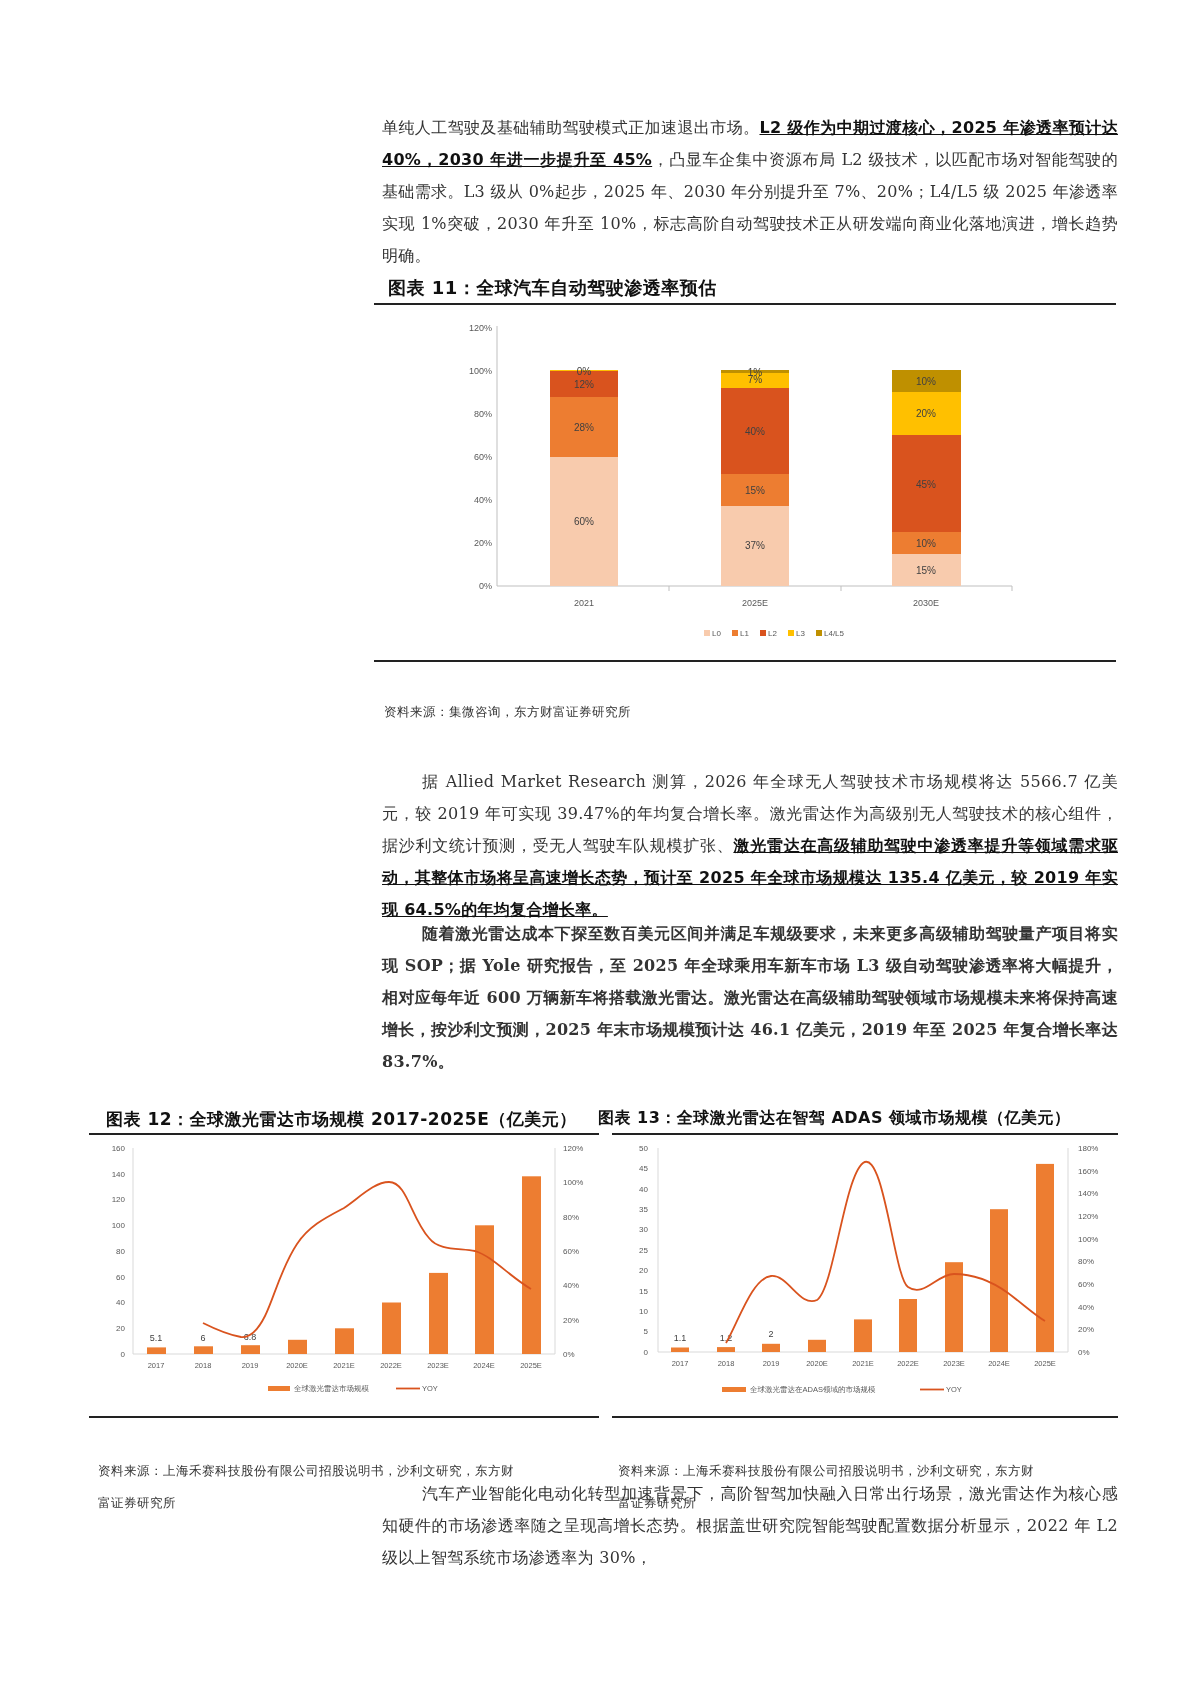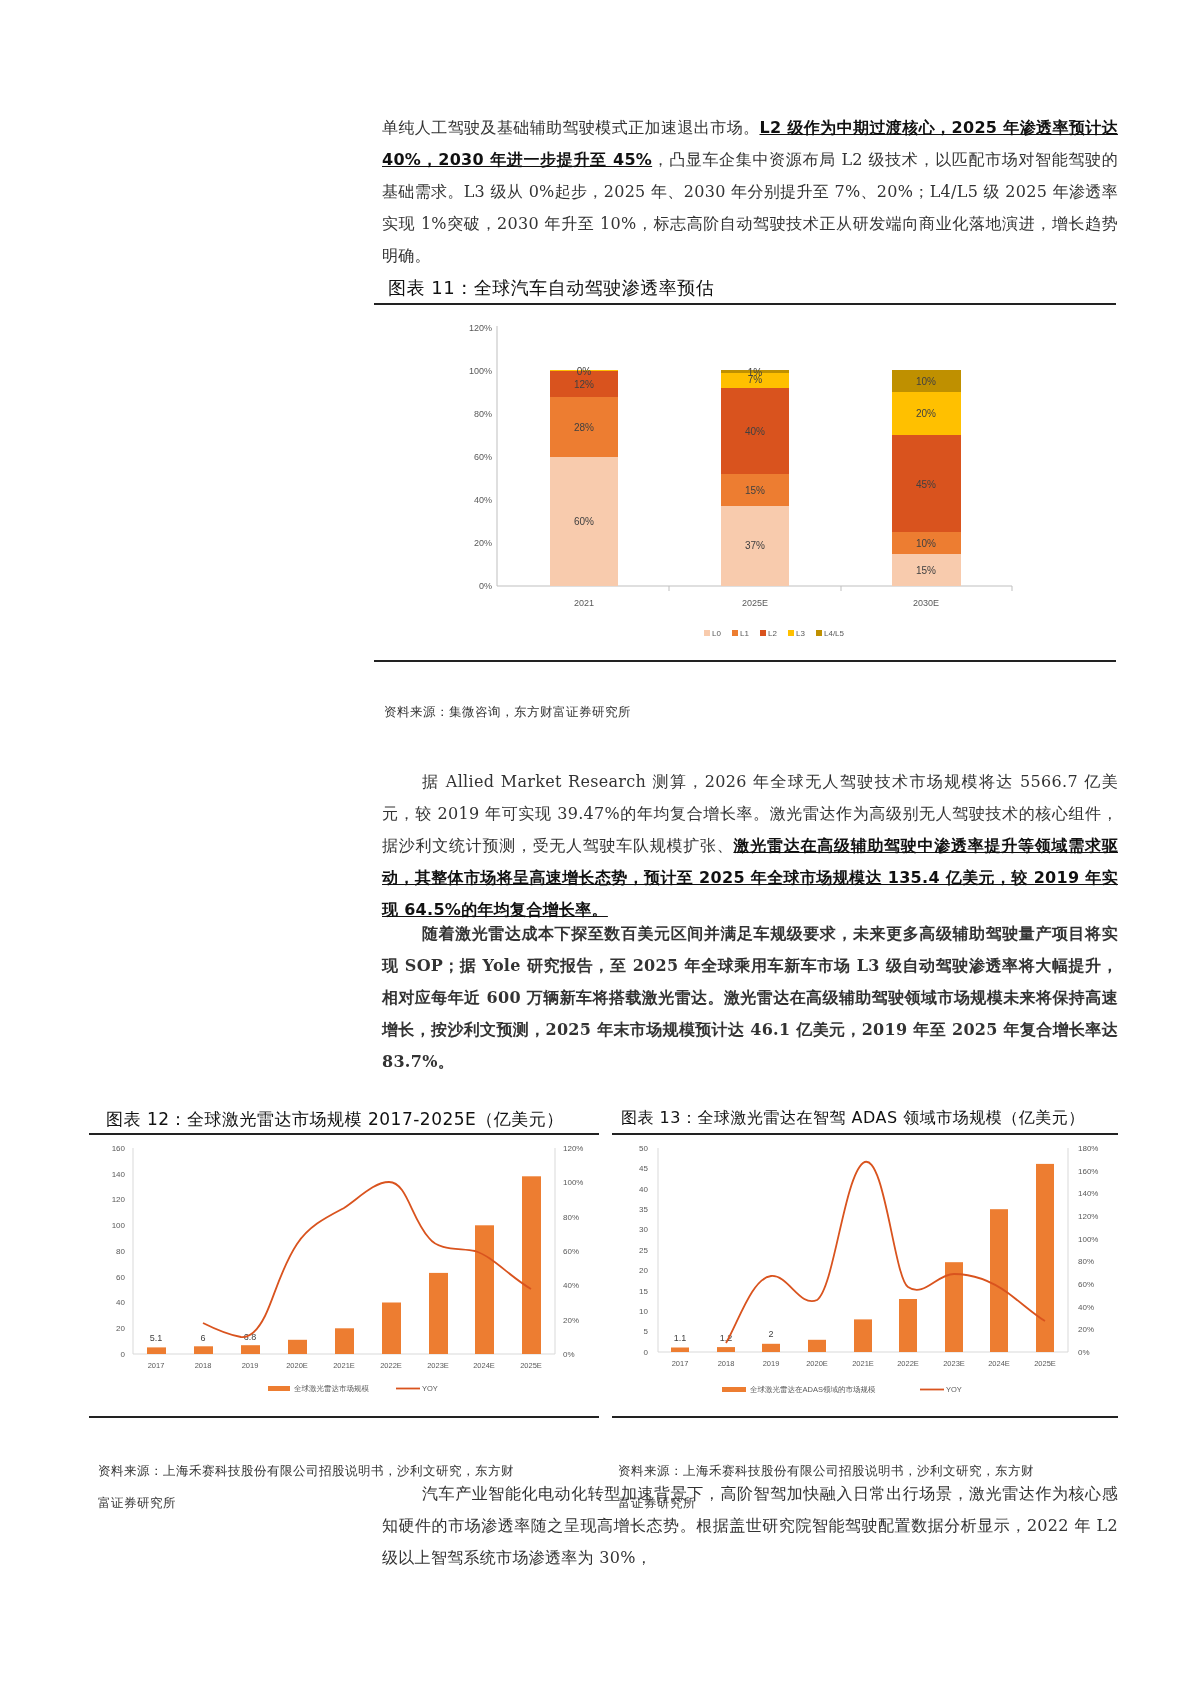--- a/index.html
+++ b/index.html
@@ -3,21 +3,21 @@
 <meta charset="utf-8">
 <style>
   html, body { margin:0; padding:0; background:#ffffff; }
   body { width:1200px; height:1698px; position:relative; overflow:hidden;
          font-family:"DejaVu Serif", "Liberation Serif", serif; color:#222; }
   .abs { position:absolute; }
   .para { position:absolute; left:382px; width:736px; font-size:16px; line-height:32px;
           text-align:justify; text-align-last:left; letter-spacing:0.3px; color:#333; }
   .para .b { font-weight:bold; text-decoration:underline; color:#111; font-family:"DejaVu Sans","Liberation Sans",sans-serif; }
   .indent { text-indent:40px; }
-  .fig-title { position:absolute; font-weight:normal; font-size:18px; color:#111;
+  .fig-title { position:absolute; font-weight:bold; font-size:18px; color:#111;
                font-family:"DejaVu Sans","Liberation Sans",sans-serif; letter-spacing:0.5px; white-space:nowrap; }
   .rule { position:absolute; height:2px; background:#222; }
   .source { position:absolute; font-size:12.5px; color:#333; line-height:32px; letter-spacing:0.5px;margin-top:36px; }
   svg text { font-family:"Liberation Sans","DejaVu Sans",sans-serif; }
 </style>
 </head>
 <body>
 
 <div class="para" style="top:112px;">
   <span>单纯人工驾驶及基础辅助驾驶模式正加速退出市场。</span><span class="b">L2 级作为中期过渡核心，2025 年渗透率预计达 40%，2030 年进一步提升至 45%</span><span>，凸显车企集中资源布局 L2 级技术，以匹配市场对智能驾驶的基础需求。L3 级从 0%起步，2025 年、2030 年分别提升至 7%、20%；L4/L5 级 2025 年渗透率实现 1%突破，2030 年升至 10%，标志高阶自动驾驶技术正从研发端向商业化落地演进，增长趋势明确。</span>
@@ -181,21 +181,21 @@
     <text x="333" y="253">YOY</text>
   </g>
 </svg>
 
 <div class="rule" style="left:89px; top:1416px; width:510px;"></div>
 <div class="source" style="left:98px; top:1419px;">
   <div>资料来源：上海禾赛科技股份有限公司招股说明书，沙利文研究，东方财</div>
   <div>富证券研究所</div>
 </div>
 
-<div class="fig-title" style="left:621px; top:1108px; font-size:16px;">图表 13：全球激光雷达在智驾 ADAS 领域市场规模（亿美元）</div>
+<div class="fig-title" style="left:598px; top:1108px; font-size:16px;">图表 13：全球激光雷达在智驾 ADAS 领域市场规模（亿美元）</div>
 <div class="rule" style="left:612px; top:1133px; width:506px;"></div>
 
 <svg class="abs" style="left:612px; top:1138px;" width="515" height="270">
 
   <line x1="46" y1="10" x2="46" y2="214" stroke="#d9d9d9"></line>
   <line x1="456" y1="10" x2="456" y2="214" stroke="#d9d9d9"></line>
   <line x1="46" y1="214" x2="456" y2="214" stroke="#d9d9d9"></line>
   <g font-size="8" fill="#595959" text-anchor="end">
     <text x="36" y="217">0</text>
     <text x="36" y="196">5</text>

